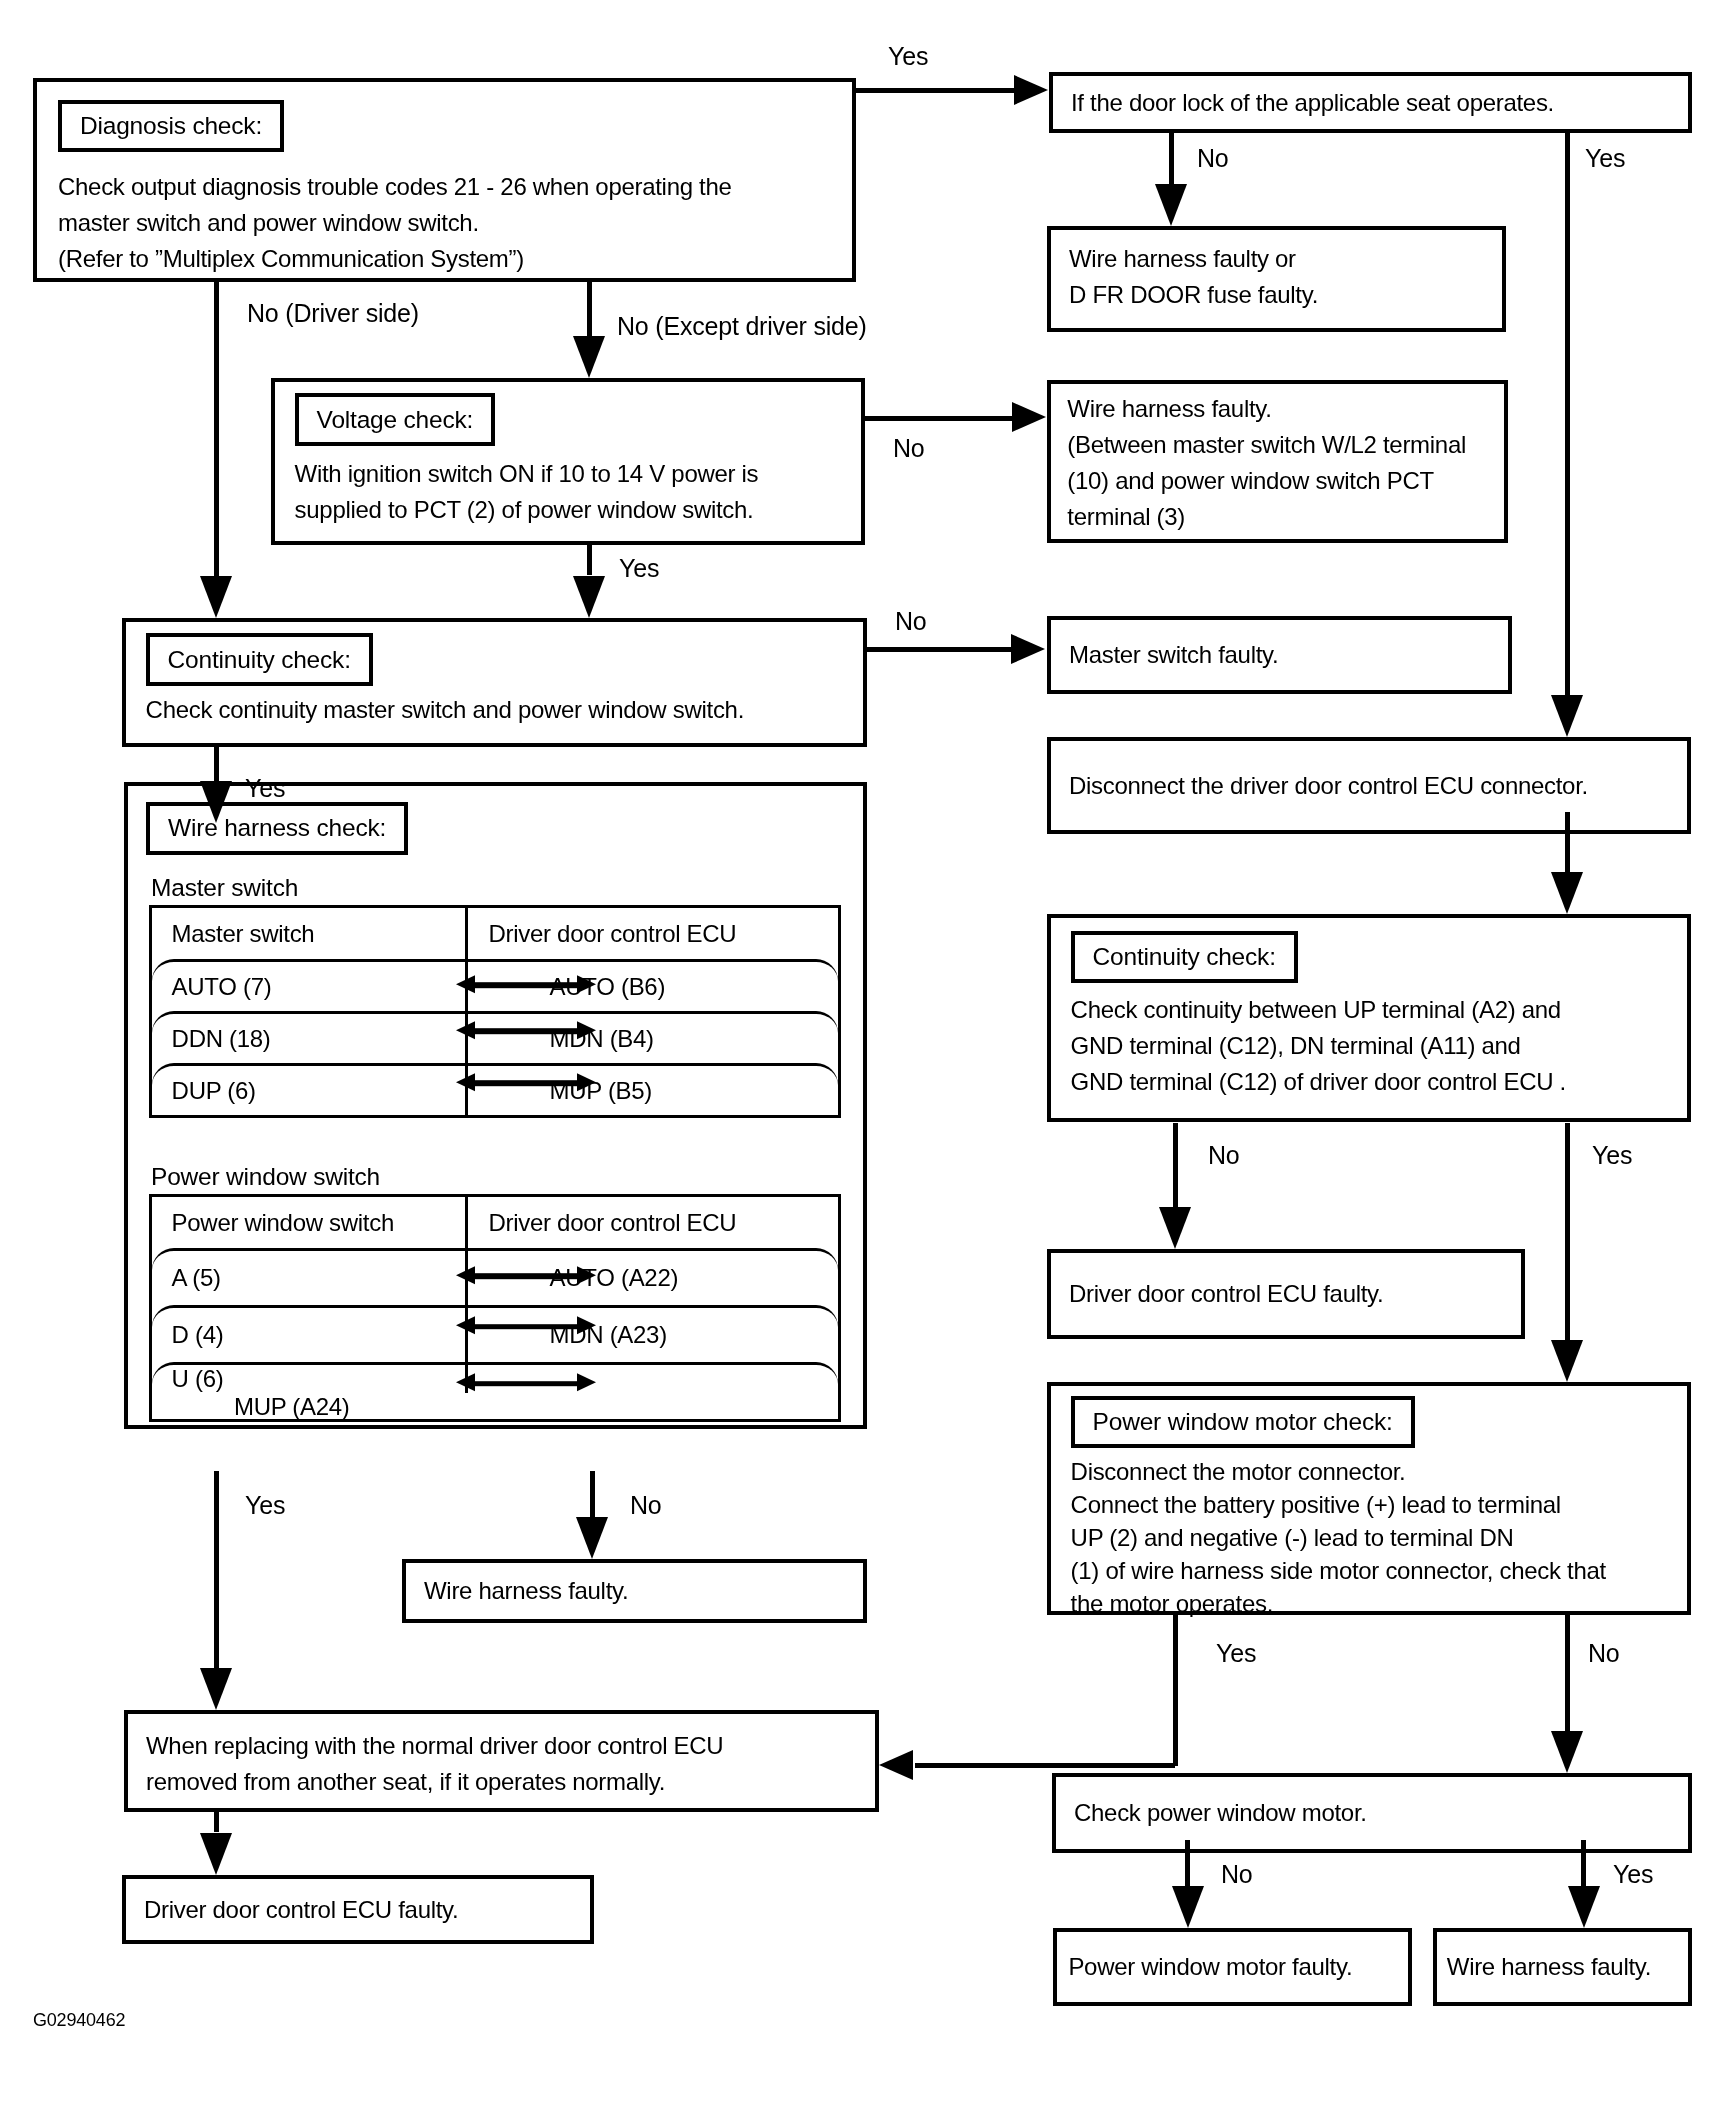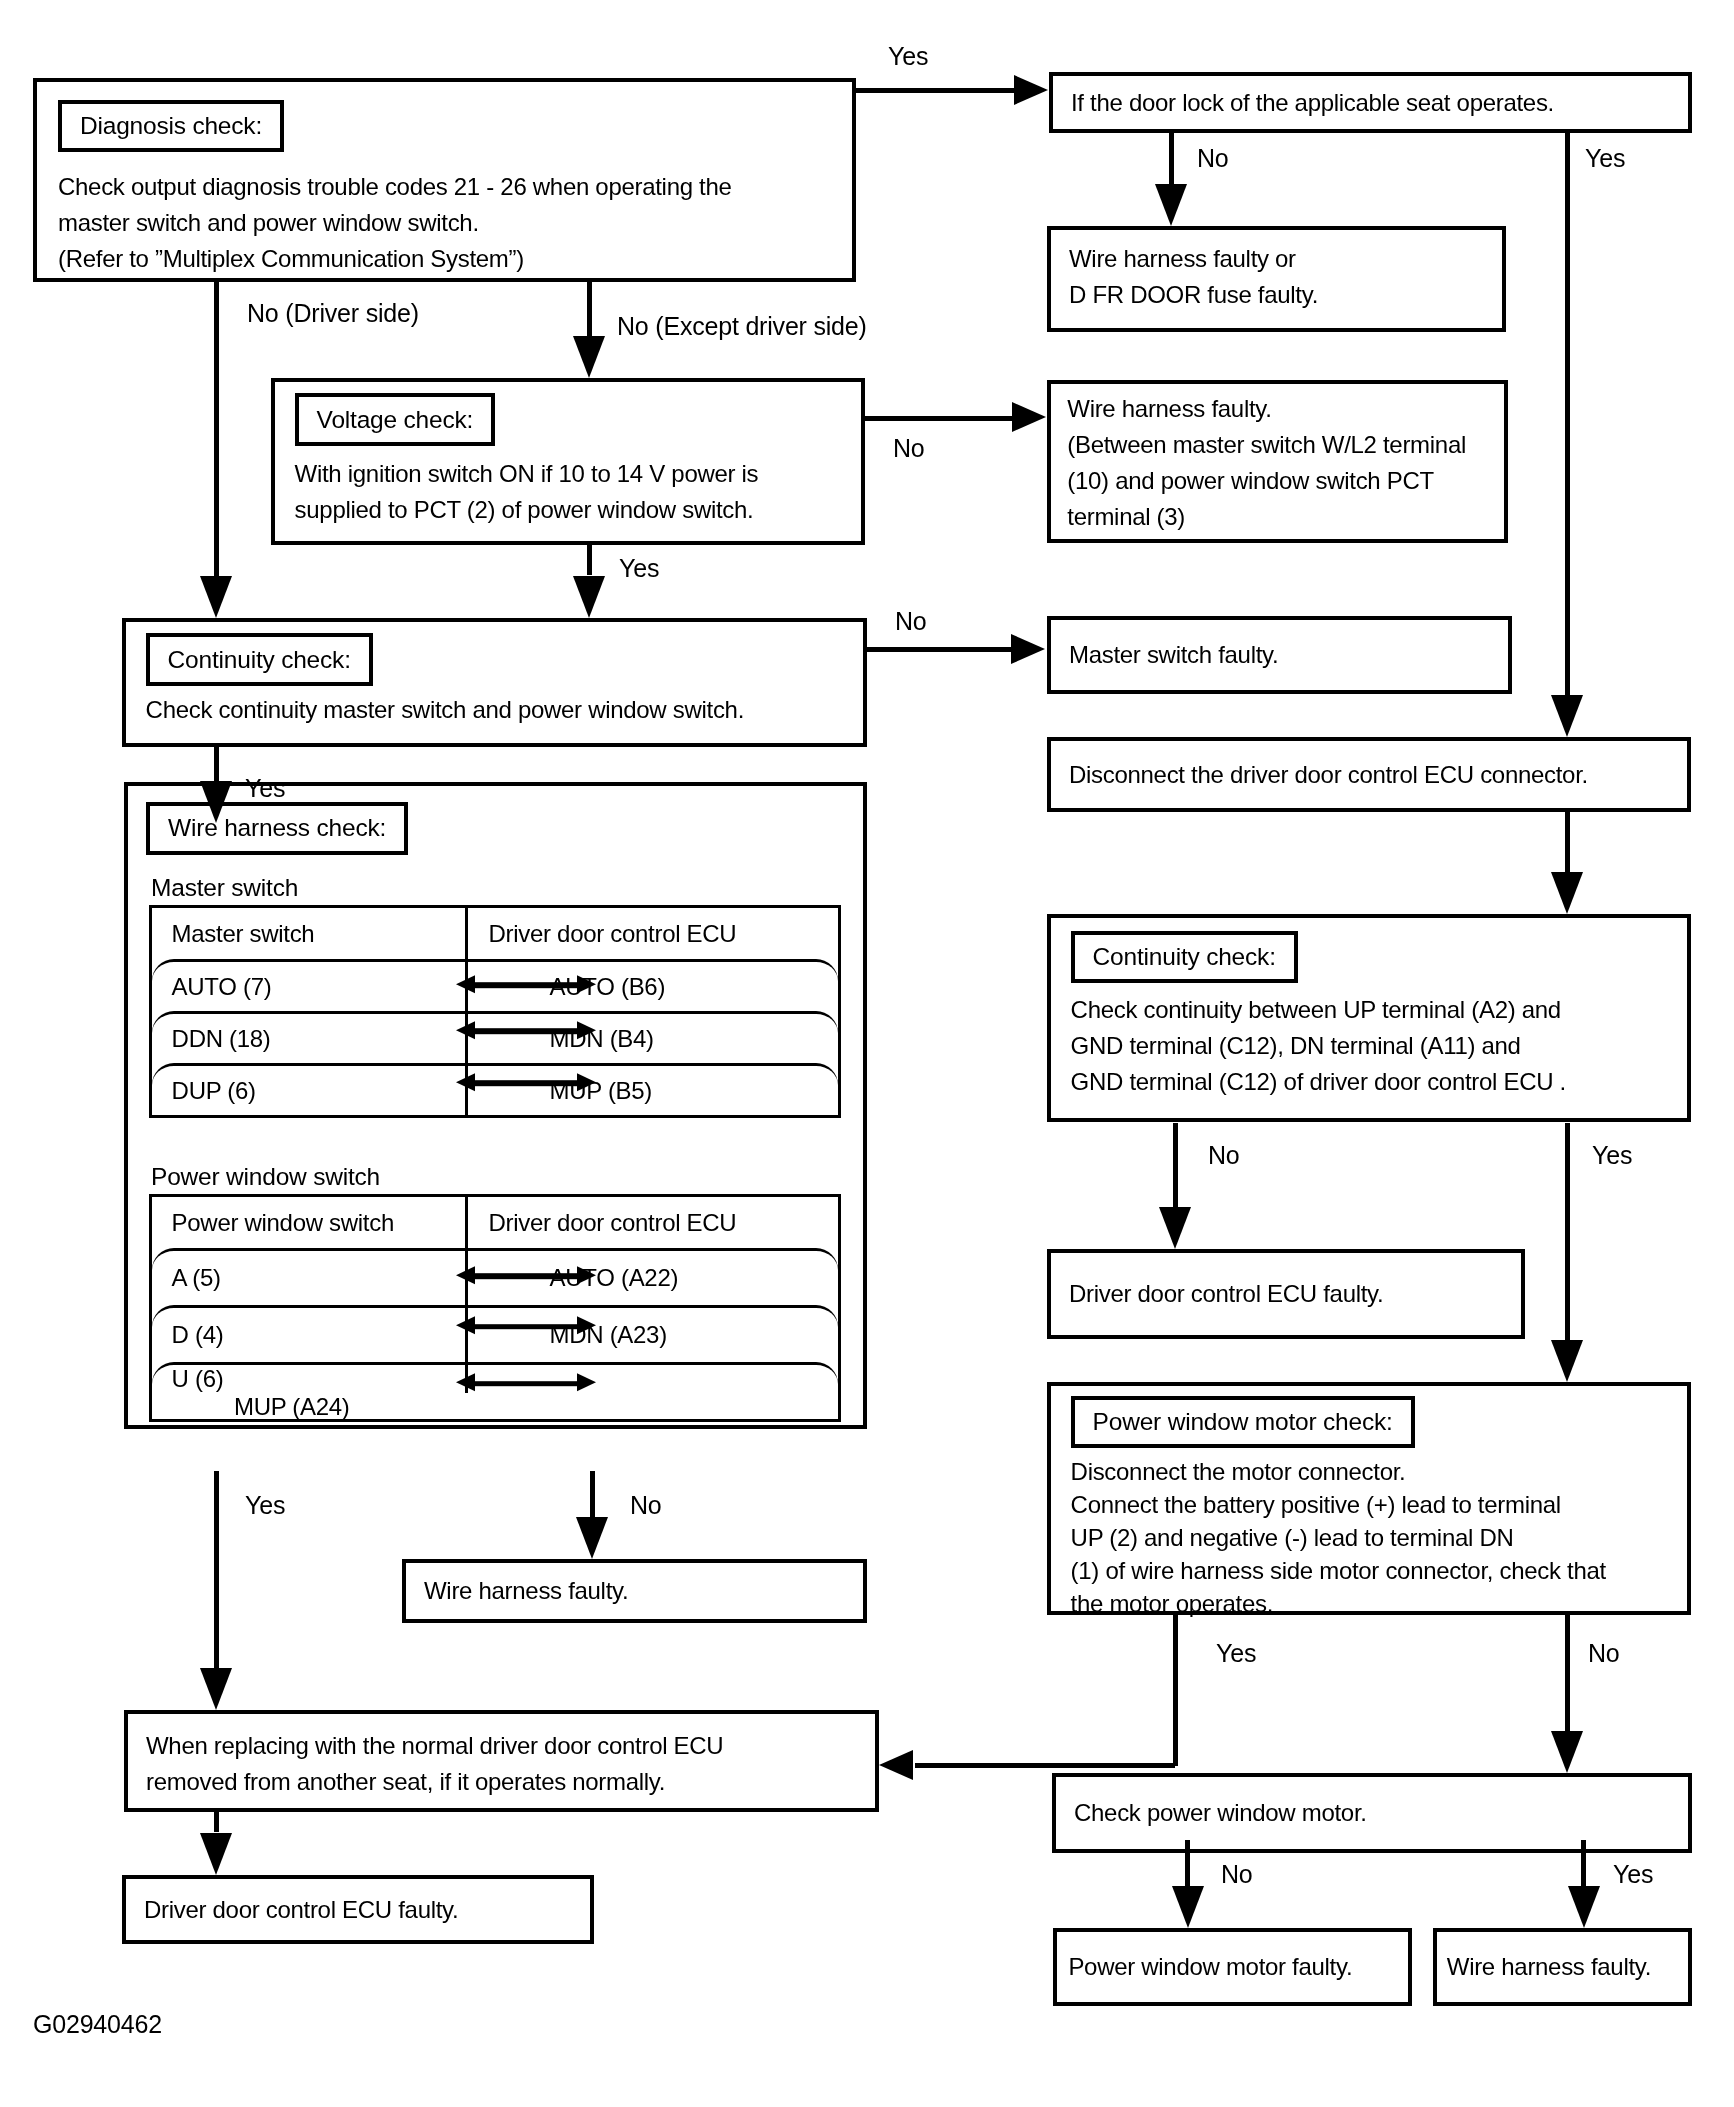--- a/index.html
+++ b/index.html
@@ -32,21 +32,21 @@
   .drow.head{height:51px;}
   .drow.data .c2{padding-left:82px;}
   .darrow{position:absolute;left:54.5%;top:46%;transform:translate(-50%,-50%);
           width:140px;height:19.6px;}
   .darrow .bar{position:absolute;left:13px;right:13px;top:7.3px;height:5.7px;background:#000;}
   .darrow::before{content:"";position:absolute;left:0;top:0;border-top:9.8px solid transparent;
           border-bottom:9.8px solid transparent;border-right:19.6px solid #000;}
   .darrow::after{content:"";position:absolute;right:0;top:0;border-top:9.8px solid transparent;
           border-bottom:9.8px solid transparent;border-left:19.6px solid #000;}
   .seclabel{position:absolute;font-size:24.5px;letter-spacing:-0.2px;white-space:nowrap;}
-  .gcode{position:absolute;left:33px;top:2010px;font-size:25px;letter-spacing:-0.2px;}
+  .gcode{position:absolute;left:33px;top:2010px;font-size:18px;letter-spacing:-0.2px;}
 </style>
 </head>
 <body>
 
 <div class="canvas">
 
   <div class="node" style="left:33px;top:78px;width:823px;height:204px;">
     <div class="inner" style="padding:18px 21px;">
       <span class="lbl">Diagnosis check:</span>
       <div class="txt" style="margin-top:16.3px;">Check output diagnosis trouble codes 21 - 26 when operating the</div>
@@ -87,21 +87,21 @@
     <div class="inner" style="padding:11.4px 19.6px;">
       <span class="lbl">Continuity check:</span>
       <div class="txt" style="margin-top:6.5px;">Check continuity master switch and power window switch.</div>
     </div>
   </div>
 
   <div class="node center1" style="left:1047px;top:616px;width:465px;height:78px;">
     <span>Master switch faulty.</span>
   </div>
 
-  <div class="node center1" style="left:1047px;top:737px;width:644px;height:75px;">
+  <div class="node center1" style="left:1047px;top:737px;width:644px;height:97px;">
     <span>Disconnect the driver door control ECU connector.</span>
   </div>
 
   <div class="node" style="left:124px;top:782px;width:743px;height:647px;">
     <span class="lbl" style="position:absolute;left:18px;top:16.3px;">Wire harness check:</span>
     <span class="seclabel" style="left:23px;top:88px;">Master switch</span>
 
     <div class="dtable" style="left:21px;top:119px;width:692px;">
       <div class="drow head first">
         <div class="dcell c1">Master switch</div>

